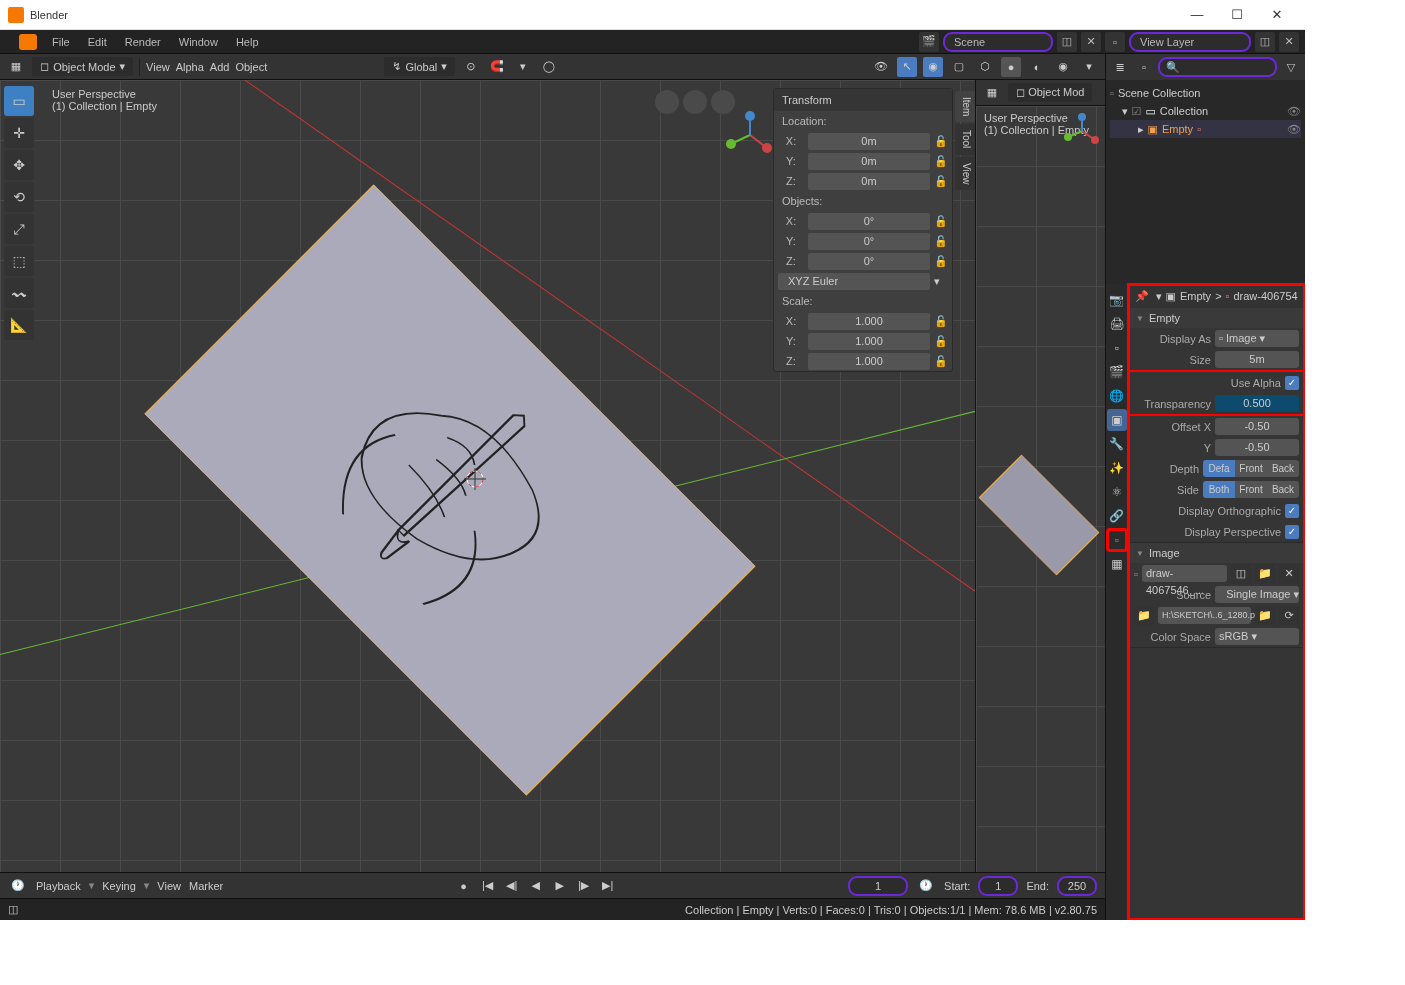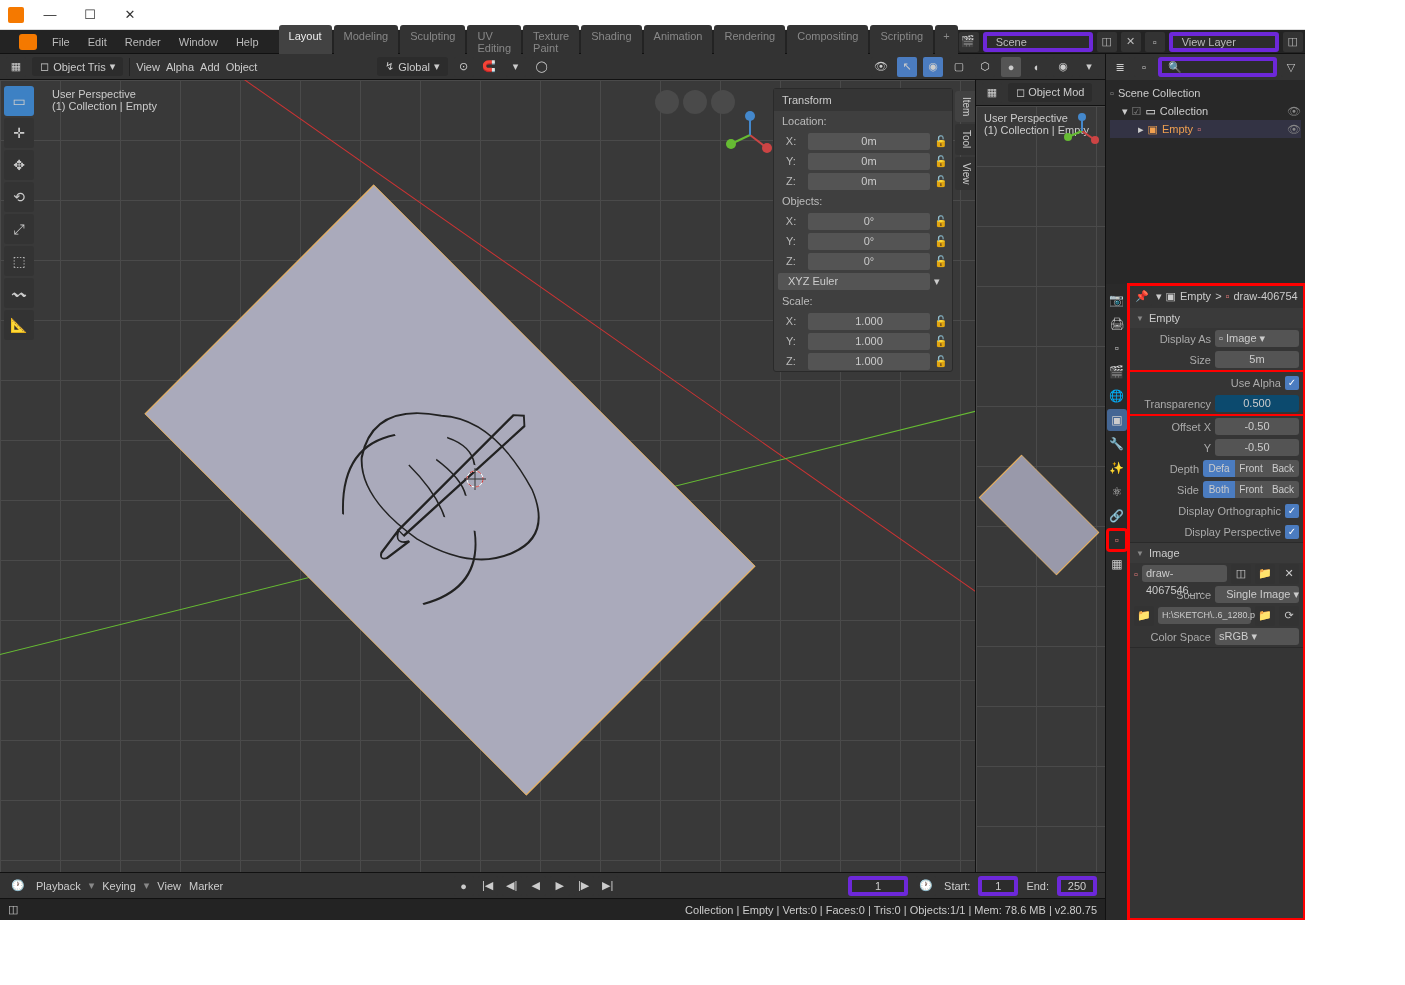--- a/index.html
+++ b/index.html
@@ -10,21 +10,21 @@
 .winbtn{width:40px;height:30px;display:flex;align-items:center;justify-content:center;color:#333;font-size:13px}
 .app{display:flex;flex-direction:column;height:890px;background:#232323}
 .menubar{height:24px;background:#232323;display:flex;align-items:center;padding-left:16px;border-bottom:1px solid #111}
 .menubar span{padding:4px 9px;color:#bbb}
 .menubar .logo2{width:16px;height:16px;background:#f57900;border-radius:3px;margin:0 6px 0 3px}
 .tabs{display:flex;margin-left:10px}
 .tabs span{padding:5px 10px;background:#333;border-radius:3px 3px 0 0;margin:0 1px;color:#888}
 .tabs span.act{background:#424242;color:#eee}
 .tabs .plus{padding:5px 8px}
 .sceneh{display:flex;align-items:center;margin-left:auto;gap:4px;padding-right:6px}
-.fld{background:#2c2c2c;border:4px solid #6d28d9;border-radius:3px;height:20px;padding:0 6px;display:flex;align-items:center}
+.fld{background:#2c2c2c;border:2px solid #6d28d9;border-radius:9px;height:20px;padding:0 6px;display:flex;align-items:center}
 .content{flex:1;display:flex}
 .mainarea{flex:1;display:flex;flex-direction:column}
 .hdr{height:26px;background:#333;display:flex;align-items:center;padding:0 6px;gap:6px;border-bottom:1px solid #111}
 .hdr .dd{background:#2c2c2c;border-radius:3px;padding:3px 8px;display:flex;align-items:center;gap:4px}
 .hdr .sep{width:1px;height:18px;background:#222}
 .vport{flex:1;background:#393939;position:relative;display:flex}
 .vpmain{position:relative;flex:1;overflow:hidden}
 .tools{position:absolute;left:4px;top:6px;width:34px;display:flex;flex-direction:column;gap:2px}
 .tbtn{width:30px;height:30px;background:#333;border-radius:3px;display:flex;align-items:center;justify-content:center;font-size:14px}
 .tbtn.act{background:#3d81c4}
@@ -84,63 +84,51 @@
 .pc{display:flex;gap:4px}
 .iconbtn{width:20px;height:20px;background:#333;border-radius:2px;display:flex;align-items:center;justify-content:center}
 svg{display:block}
 .sketch{position:absolute;inset:14%;}
 </style>
 </head>
 <body>
 
 <div class="titlebar">
   <span class="logo"></span>
+  <span class="title">Blender</span>
   <span class="winbtn">—</span>
   <span class="winbtn">☐</span>
   <span class="winbtn">✕</span>
 </div>
 
 <div class="app">
  <div class="menubar">
   <span class="logo2"></span>
   <span>File</span>
   <span>Edit</span>
   <span>Render</span>
   <span>Window</span>
   <span>Help</span>
-  <div class="tabs">
-   <span class="act">Layout</span>
-   <span>Modeling</span>
-   <span>Sculpting</span>
-   <span>UV Editing</span>
-   <span>Texture Paint</span>
-   <span>Shading</span>
-   <span>Animation</span>
-   <span>Rendering</span>
-   <span>Compositing</span>
-   <span>Scripting</span>
-   <span class="plus">+</span>
-  </div>
   <div class="sceneh">
    <span class="iconbtn">🎬</span>
    <span class="fld" style="width:110px">Scene</span>
    <span class="iconbtn">◫</span>
    <span class="iconbtn">✕</span>
    <span class="iconbtn">▫</span>
-   <span class="fld" style="width:110px">View Layer</span>
+   <span class="fld" style="width:122px">View Layer</span>
    <span class="iconbtn">◫</span>
    <span class="iconbtn">✕</span>
   </div>
  </div>
 
  <div class="content">
   <div class="mainarea">
    <div class="hdr">
     <span class="iconbtn">▦</span>
-    <span class="dd">◻ <span>Object Tris</span> ▾</span>
+    <span class="dd">◻ <span>Object Mode</span> ▾</span>
     <span class="sep"></span>
     <span>View</span>
     <span>Alpha</span>
     <span>Add</span>
     <span>Object</span>
     <span style="flex:.35"></span>
     <span class="dd">↯ <span>Global</span> ▾</span>
     <span class="iconbtn">⊙</span>
     <span class="iconbtn">🧲</span>
     <span class="iconbtn">▾</span>

